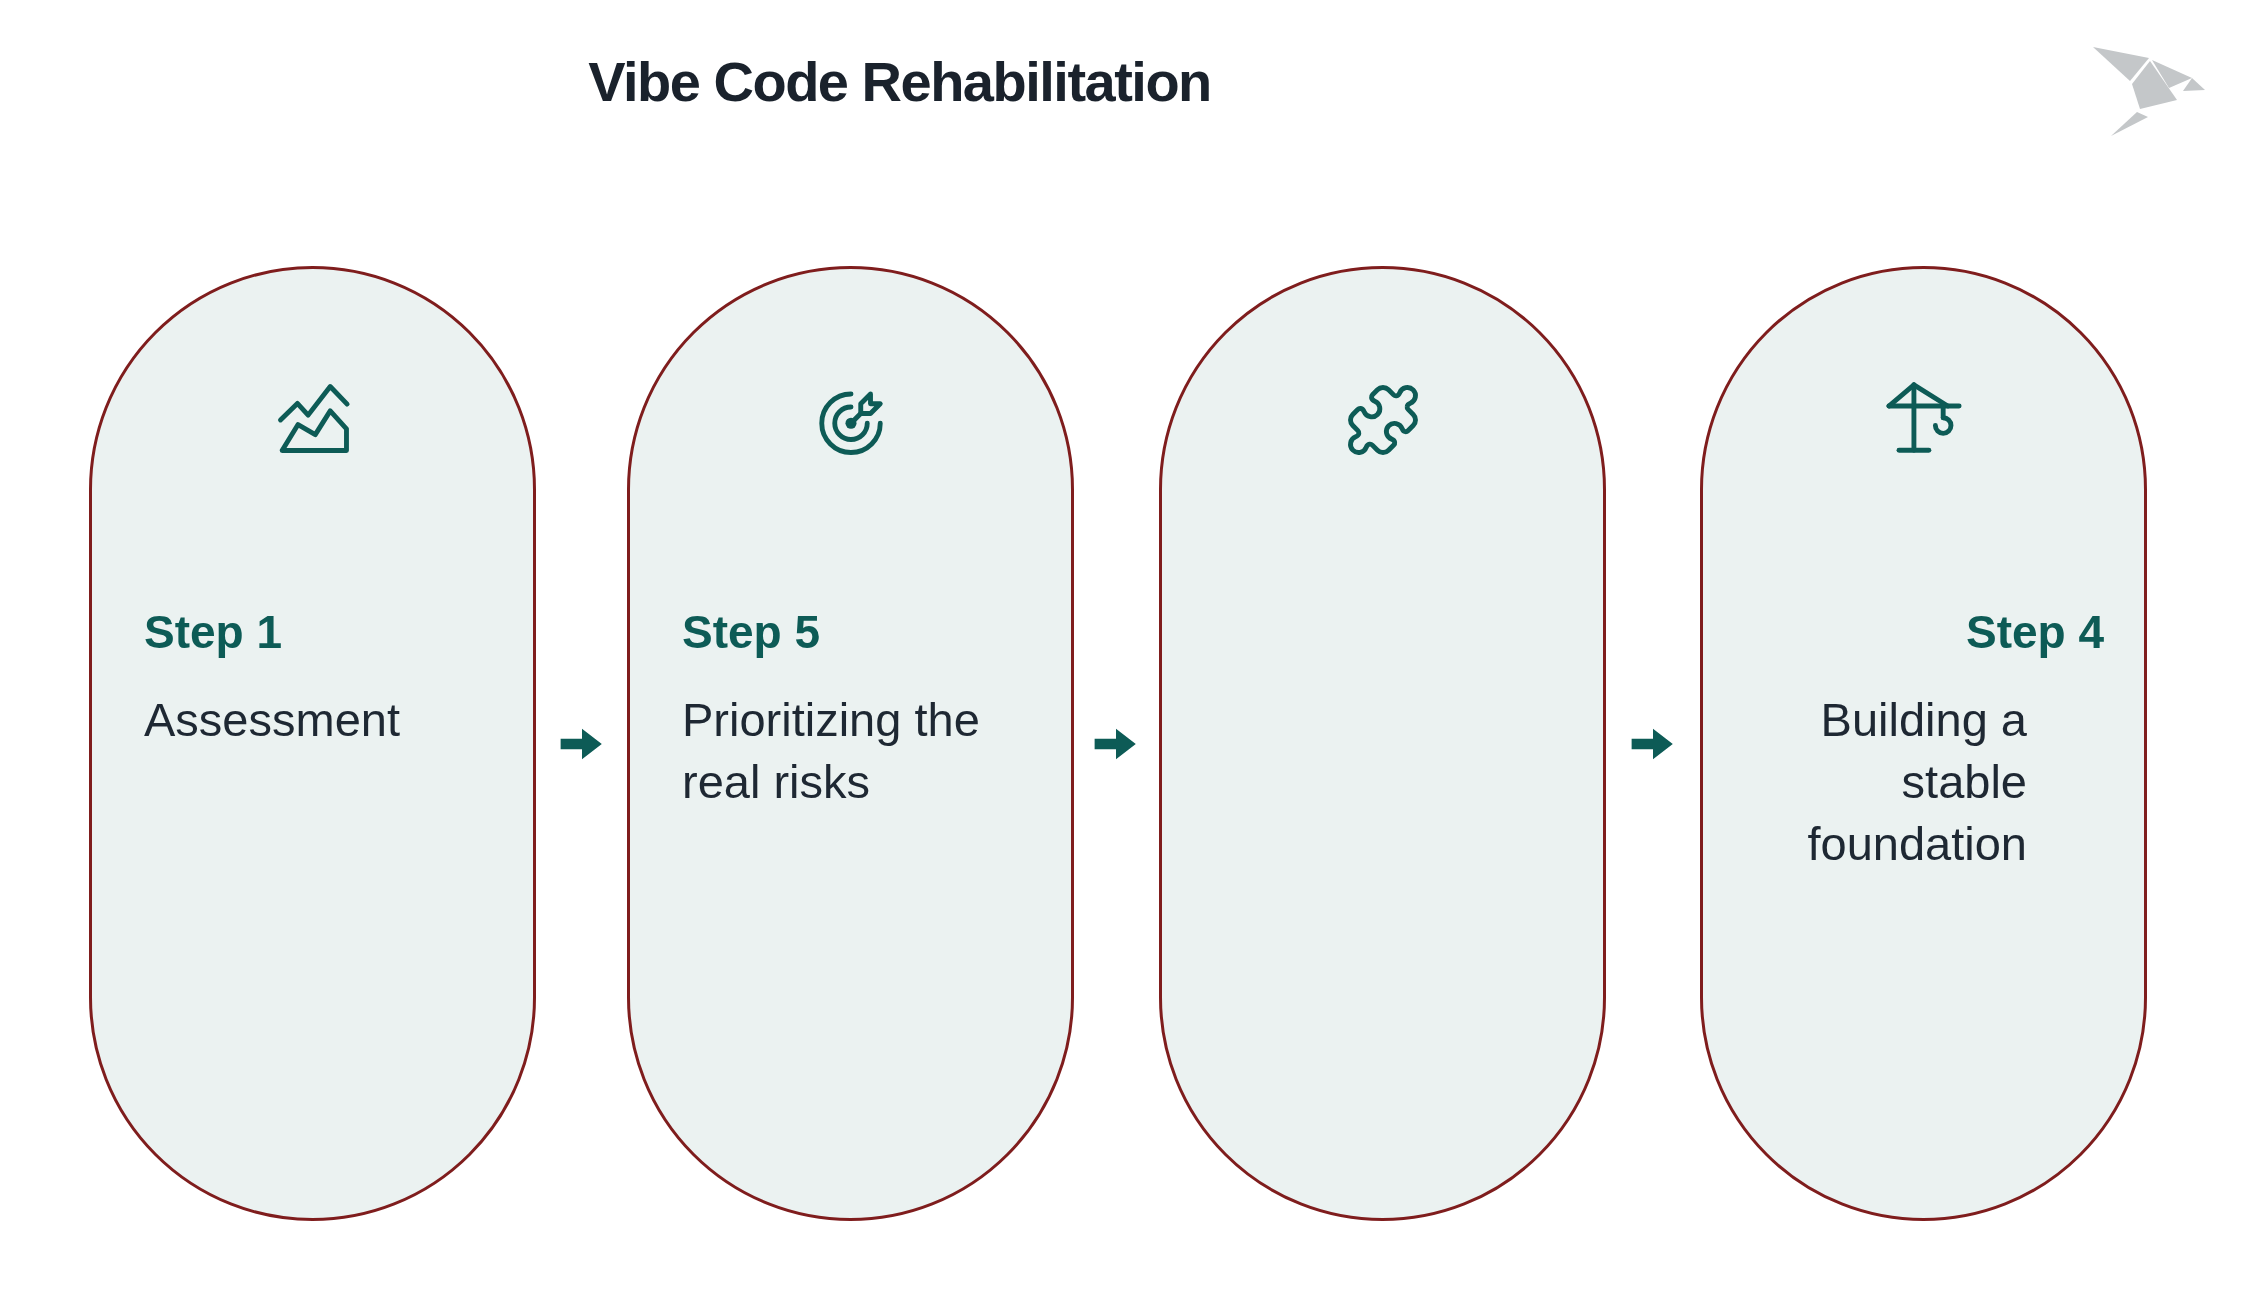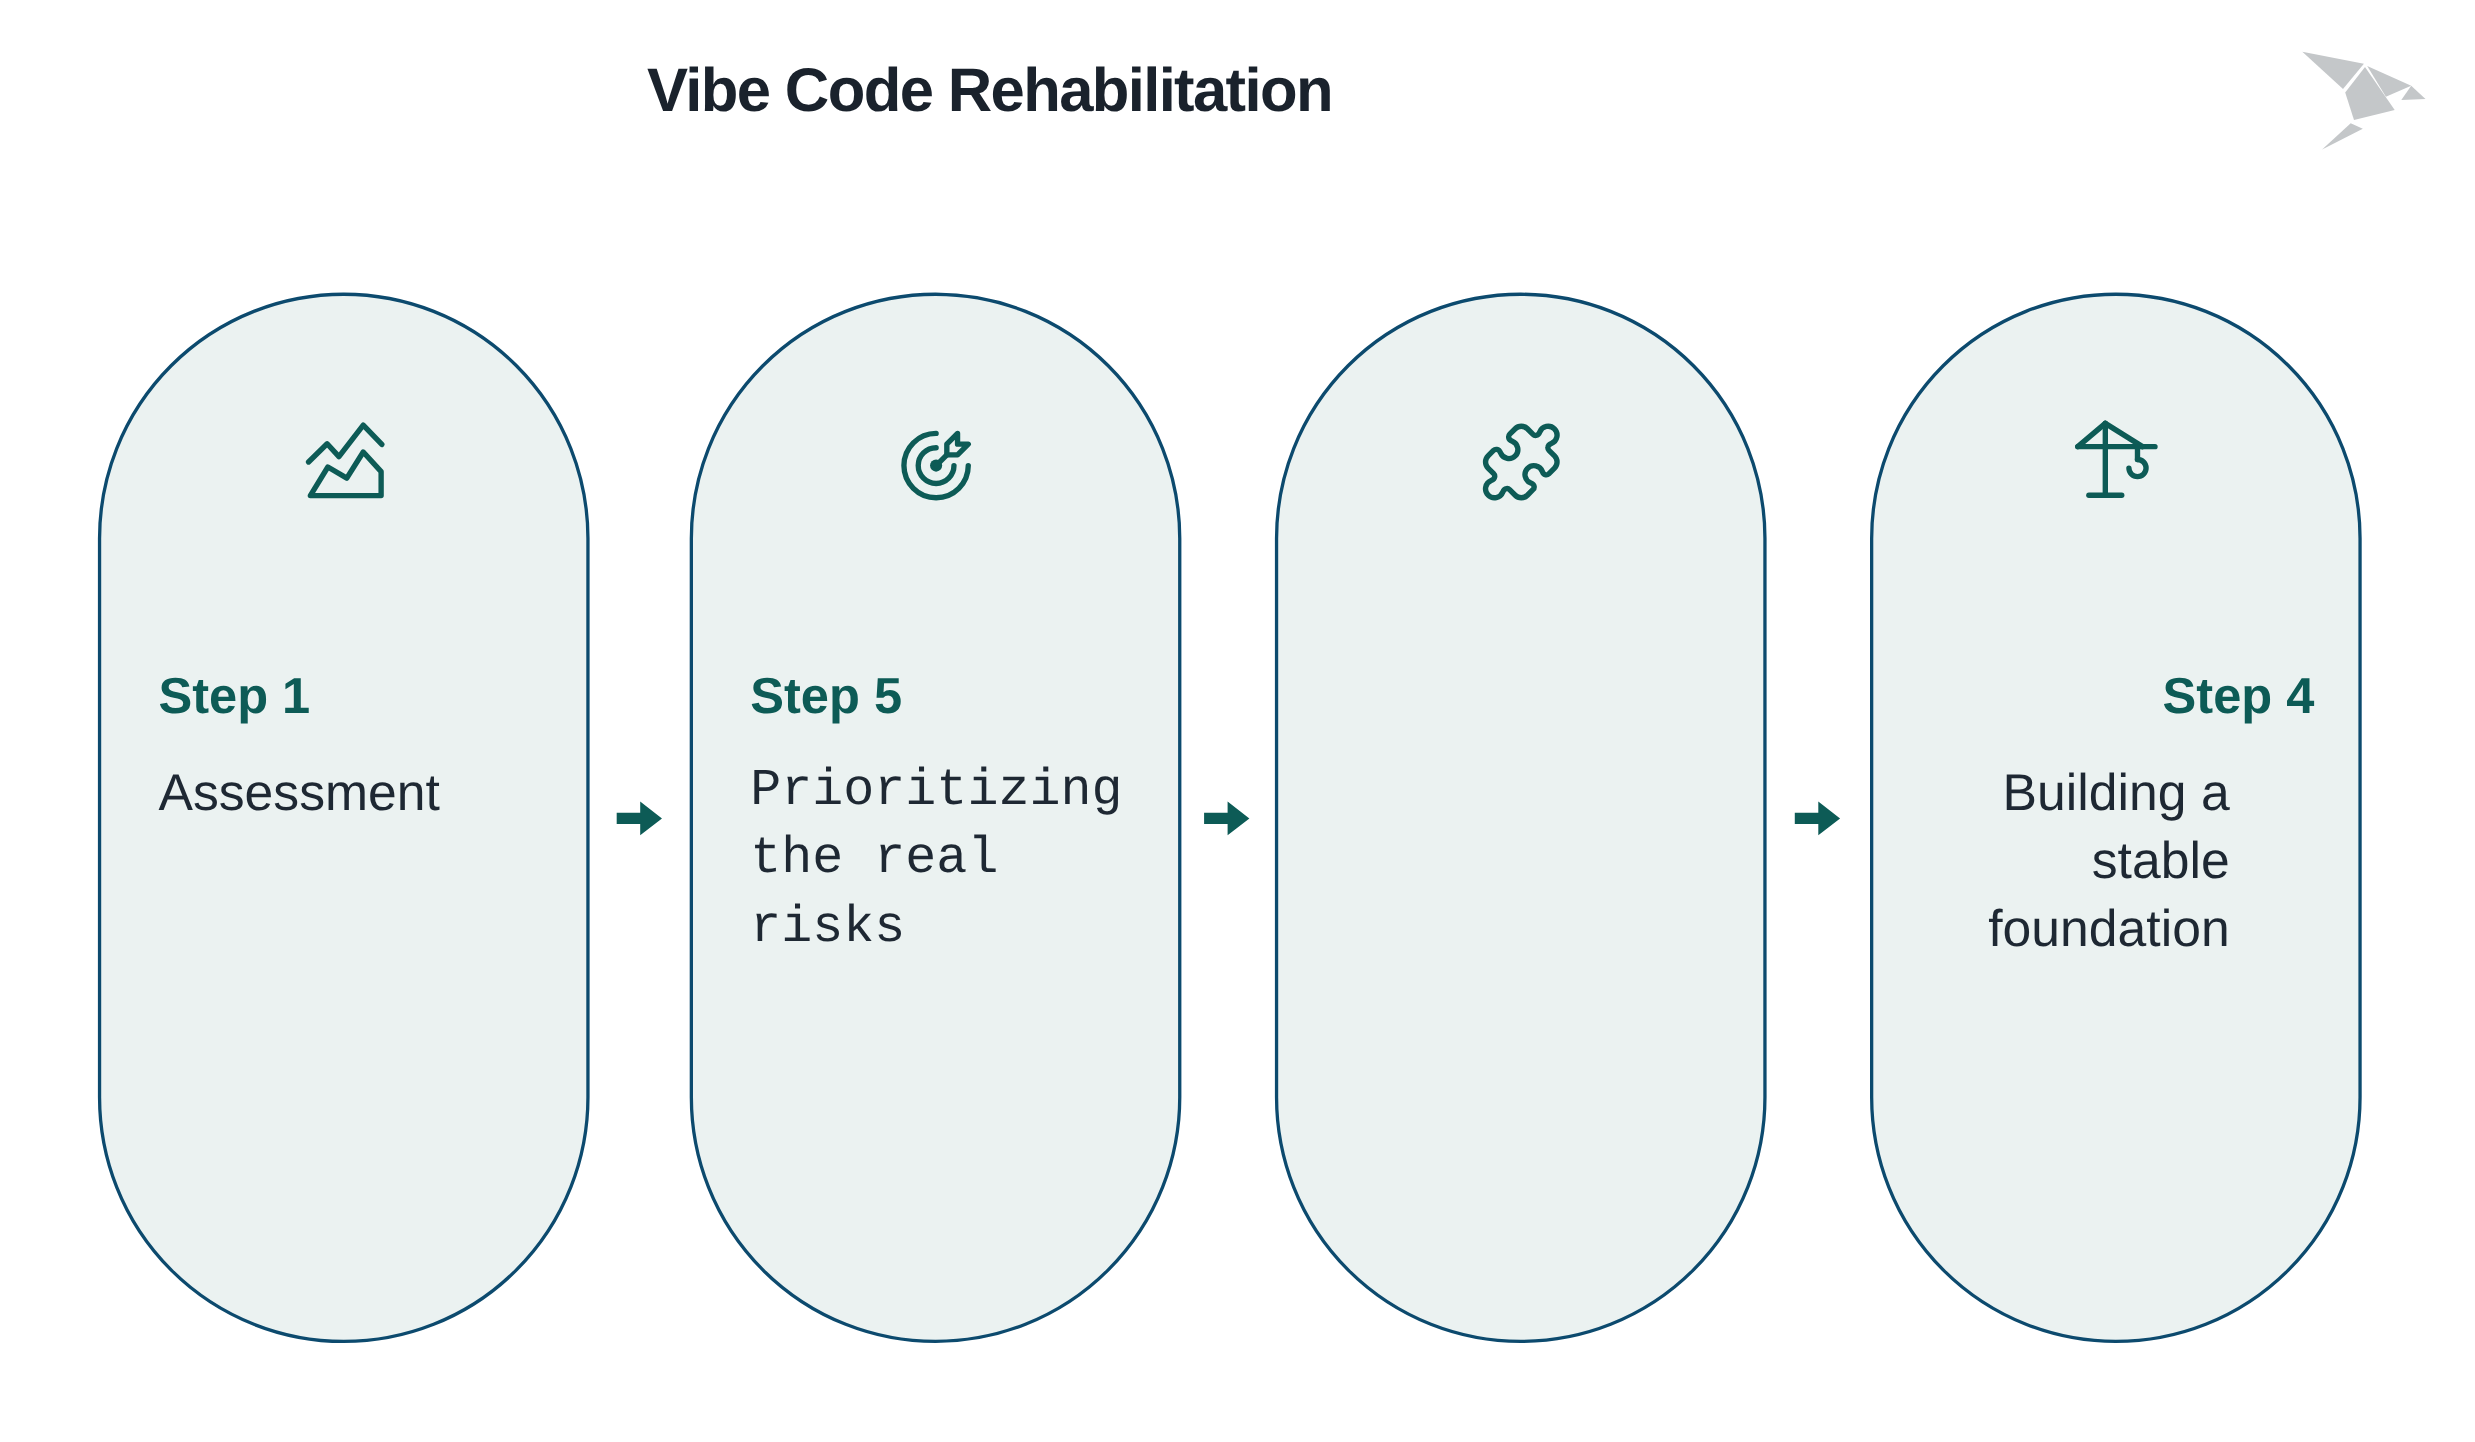--- a/index.html
+++ b/index.html
@@ -6,37 +6,37 @@
   body{width:2250px;height:1311px;position:relative;overflow:hidden;
        font-family:"Liberation Sans",sans-serif;}
 
   .title{position:absolute;top:50px;left:0;width:1799px;text-align:center;
          font-size:56px;font-weight:700;letter-spacing:-1.5px;color:#1a222c;
          margin:0;line-height:1.15;}
 
   .logo{position:absolute;left:2080px;top:35px;width:130px;height:105px;}
 
   .card{position:absolute;top:266px;width:447px;height:955px;
-        background:#ebf2f1;border:3px solid #0c4a6e;border-radius:224px;
+        background:#ebf2f1;border:3px solid #7f1d1d;border-radius:224px;
         box-sizing:border-box;}
   .card.c1{left:89px;}
   .card.c2{left:627px;}
   .card.c3{left:1159px;}
   .card.c4{left:1700px;text-align:right;}
 
   .card .icon{position:absolute;top:112px;left:50%;transform:translateX(-50%);
               width:78px;height:78px;}
   .icon svg{width:100%;height:100%;stroke:#0d5b56;fill:none;
             stroke-width:1.5;stroke-linecap:round;stroke-linejoin:round;}
 
   .step-label{position:absolute;top:338px;left:52px;right:40px;
               font-size:46px;font-weight:700;color:#0d5b56;line-height:1.1;}
   .step-desc{position:absolute;top:420px;left:52px;
              font-size:47px;color:#1e2833;line-height:62px;width:332px;}
-  .c2 .step-desc{width:352px;font-family:Liberation Mono, monospace;}
+  .c2 .step-desc{width:352px;}
   .c4 .step-desc{width:272px;}
 
   .arrow{position:absolute;top:717px;width:54px;height:54px;}
   .arrow svg{width:100%;height:100%;}
   .arrow.a1{left:555px;}
   .arrow.a2{left:1089px;}
   .arrow.a3{left:1626px;}
 </style>
 </head>
 <body>

